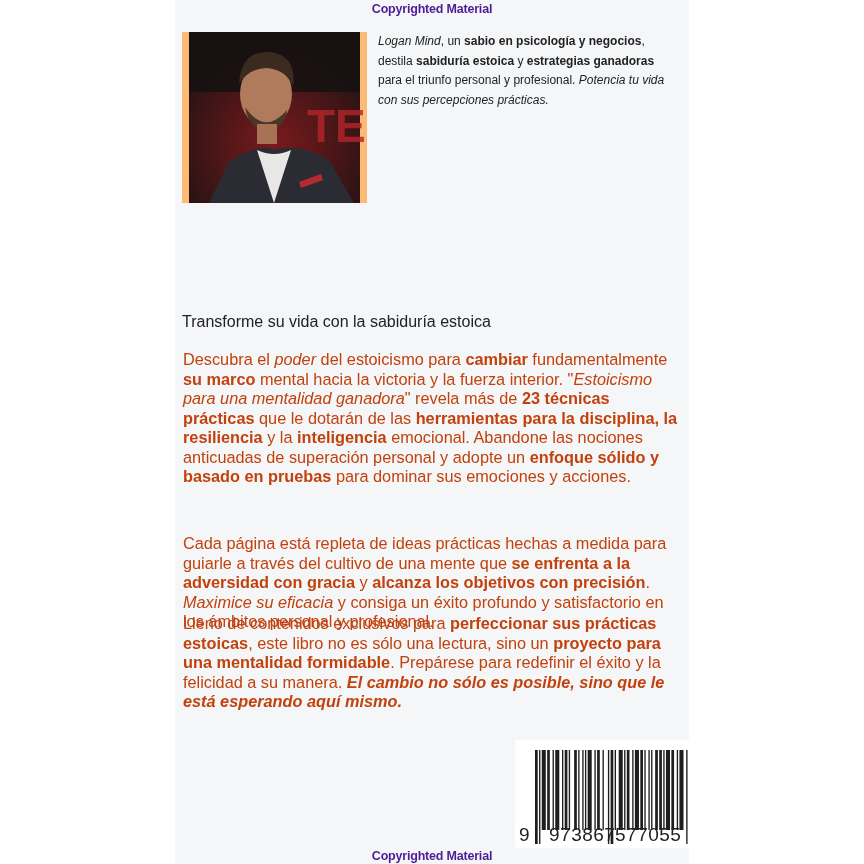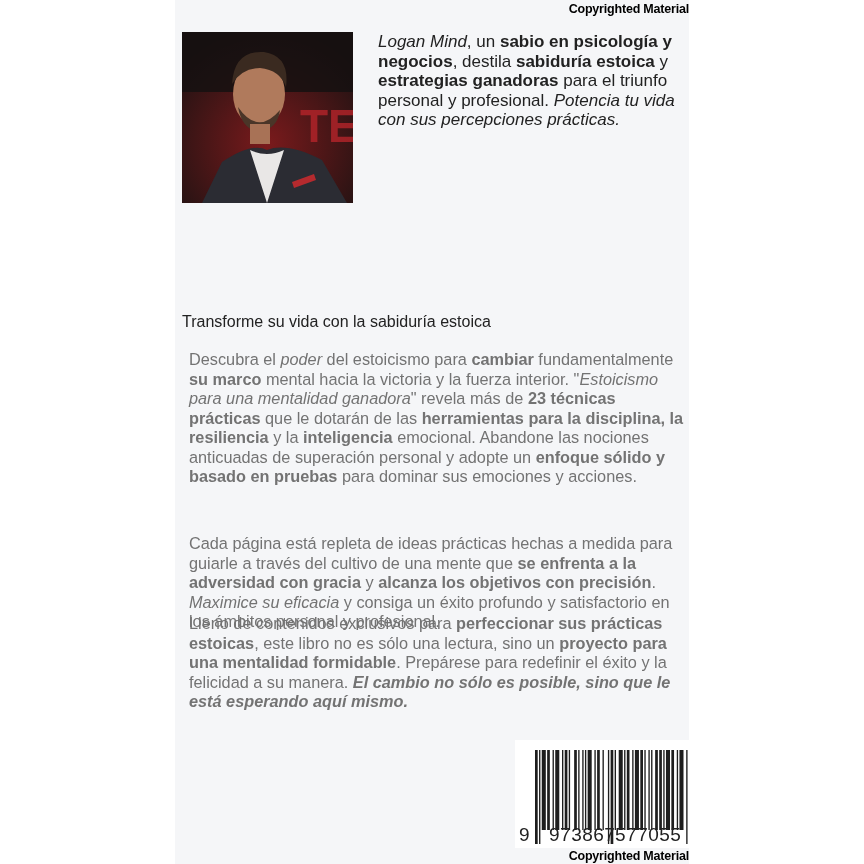--- a/index.html
+++ b/index.html
@@ -5,39 +5,39 @@
   html, body { margin: 0; padding: 0; }
   body {
     width: 864px; height: 864px; background: #ffffff; position: relative; overflow: hidden;
     font-family: "Liberation Sans", sans-serif; color: #222;
   }
   .page {
     position: absolute; left: 175px; top: 0; width: 514px; height: 864px;
     background: #f5f6f8;
   }
   .copyright {
-    position: absolute; left: 0; width: 514px; text-align: right;
-    font-size: 12.5px; color: #000000; font-weight: bold; letter-spacing: -0.2px;
+    position: absolute; left: 0; width: 514px; text-align: center;
+    font-size: 12.5px; color: #4c1d95; font-weight: bold; letter-spacing: -0.2px;
   }
   .copyright.top { top: 2px; }
   .copyright.bottom { top: 849px; }
   .author-photo {
-    position: absolute; left: 7px; top: 32px; width: 171px; height: 171px;
-    background: #737373; overflow: hidden;
+    position: absolute; left: 7px; top: 32px; width: 185px; height: 171px;
+    background: #fdba74; overflow: hidden;
   }
   .author-photo svg { display: block; width: 100%; height: 100%; }
   .bio {
     position: absolute; left: 203px; top: 32px; width: 300px;
-    font-size: 17px; line-height: 19.5px; color: #222;
+    font-size: 12px; line-height: 19.5px; color: #222;
   }
   .heading {
     position: absolute; left: 7px; top: 313px; font-size: 16px; font-weight: normal; color: #222;
   }
   .desc {
-    position: absolute; left: 14px; width: 500px; font-size: 16.3px; line-height: 19.5px; color: #737373;
+    position: absolute; left: 8px; width: 500px; font-size: 16.3px; line-height: 19.5px; color: #c2410c;
   }
   .p1 { top: 350px; }
   .p2 { top: 500px; margin-top: 34px; }
   .p3 { top: 614px; }
   .barcode {
     position: absolute; left: 340px; top: 740px; width: 174px; height: 108px; background: #ffffff;
   }
   .barcode svg { position: absolute; left: 0; top: 0; }
   .barcode-digits {
     position: absolute; top: 84px; font-size: 19px; color: #222; letter-spacing: 0.5px;

